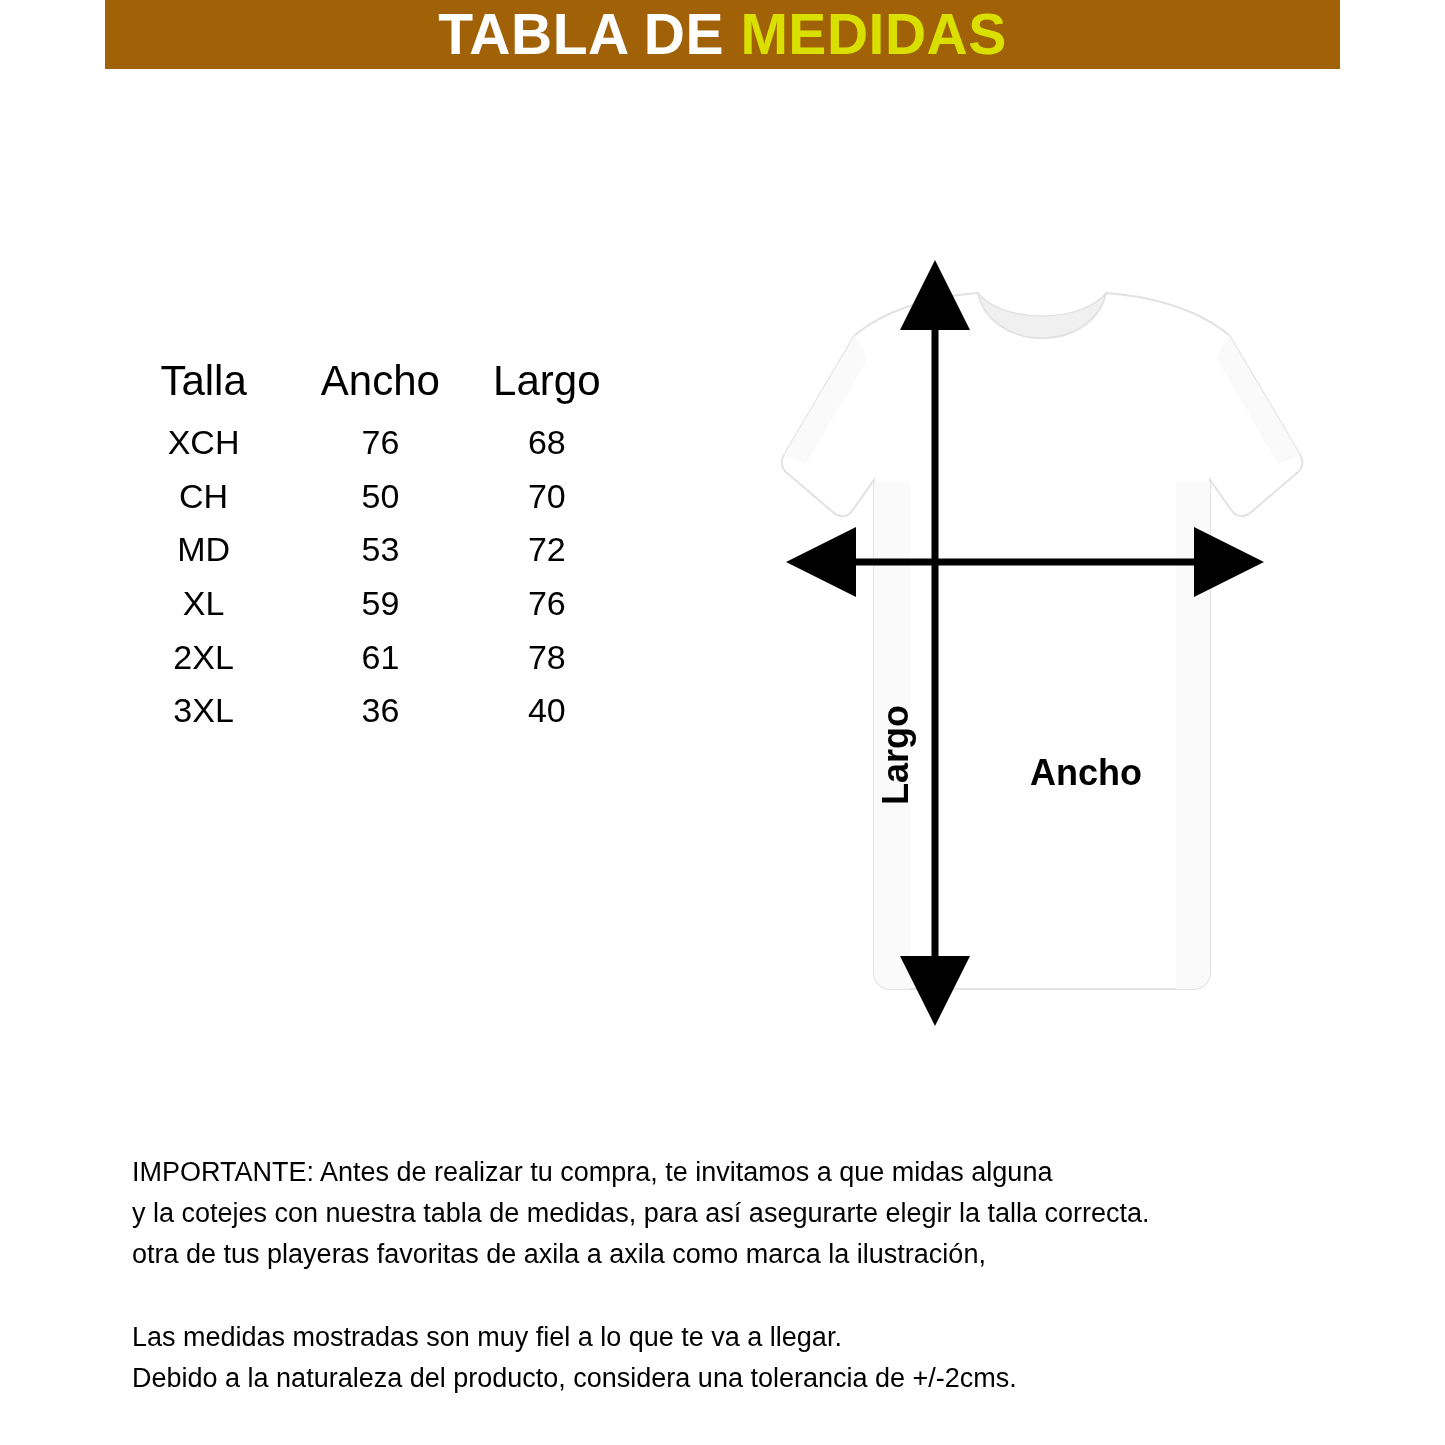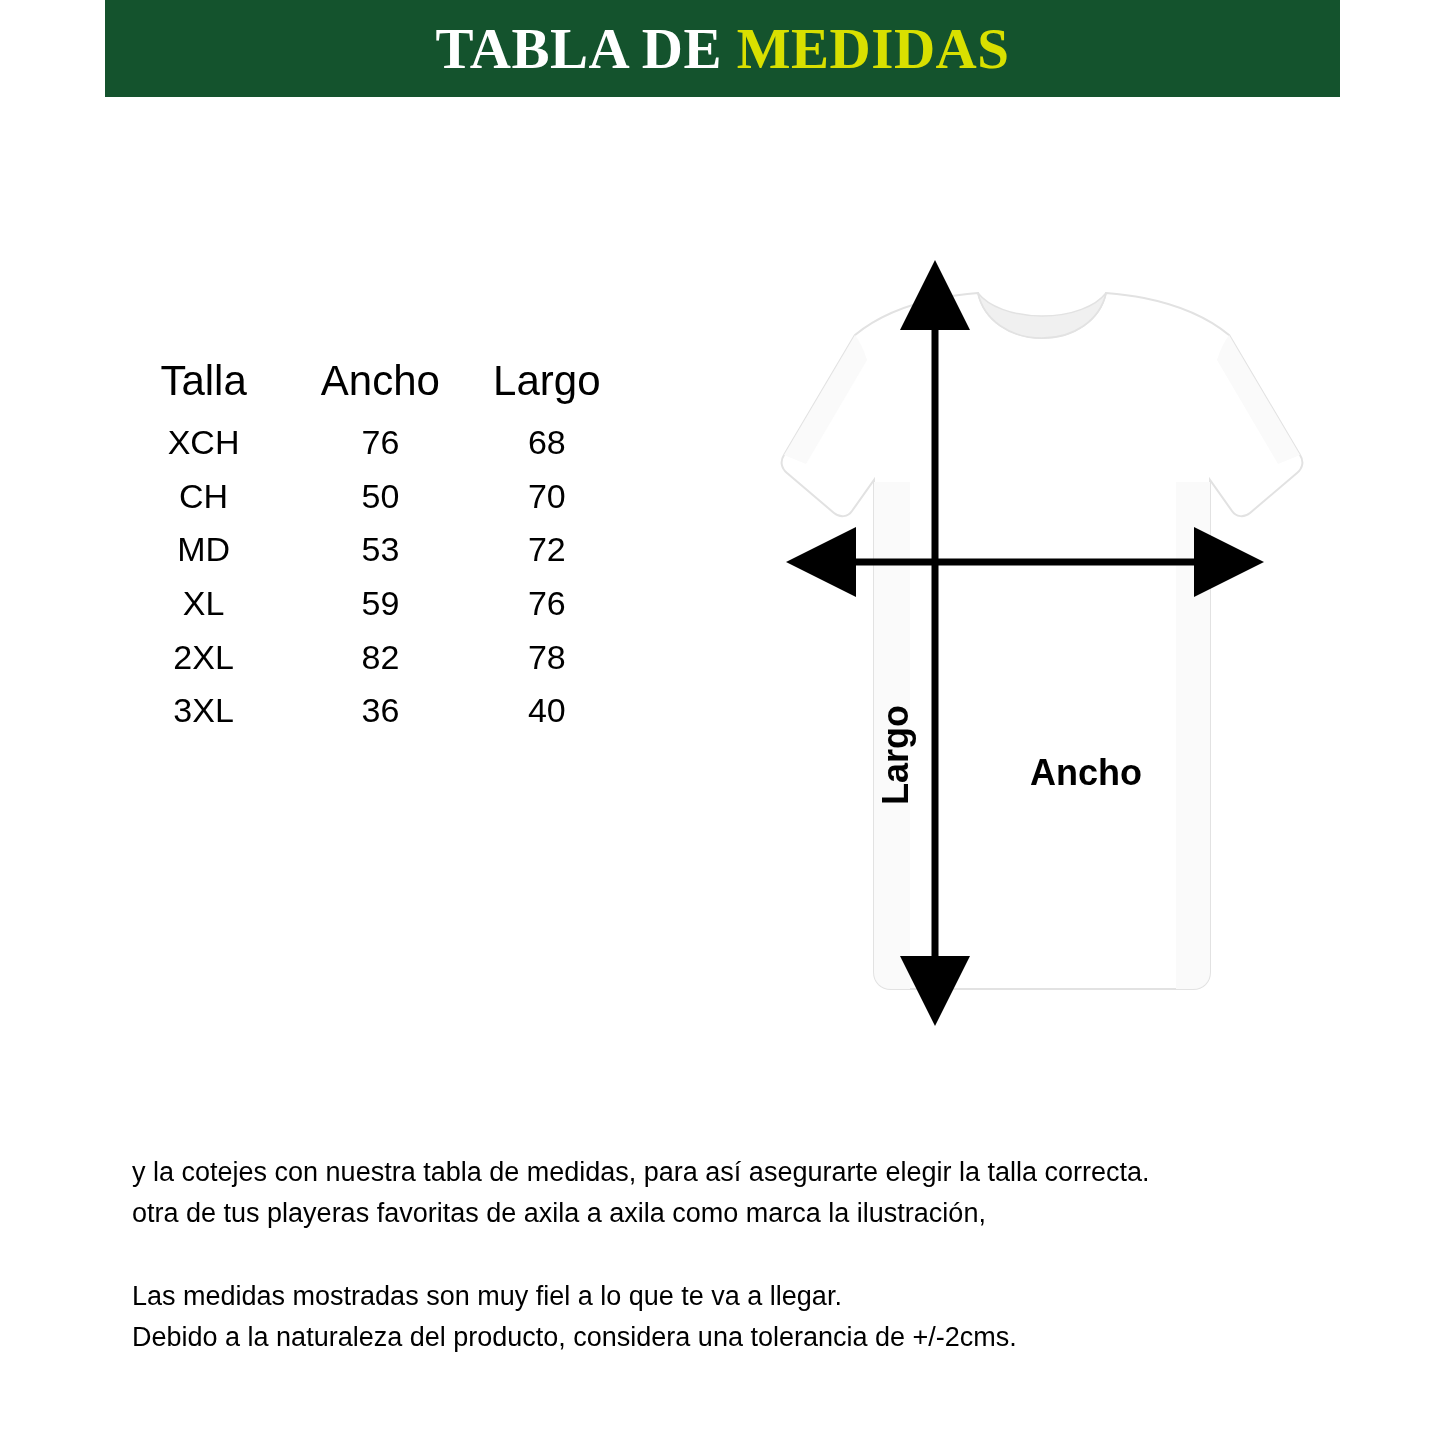--- a/index.html
+++ b/index.html
@@ -15,26 +15,25 @@
     position: relative;
     overflow: hidden;
   }
 
   
   .header-bar {
     position: absolute;
     left: 105px;
     top: 0;
     width: 1235px;
-    height: 97px;
-    background: #14532d;
+    height: 69px;
+    background: #a16207;
     display: flex;
     align-items: center;
     justify-content: center;
-    font-family: Liberation Serif, serif;
   }
   .header-title {
     font-size: 57px;
     font-weight: bold;
     letter-spacing: 0.5px;
     line-height: 1;
     white-space: nowrap;
   }
   .header-title .w {
     color: #ffffff;
@@ -155,21 +154,21 @@
       <td>53</td>
       <td>72</td>
     </tr>
     <tr>
       <td>XL</td>
       <td>59</td>
       <td>76</td>
     </tr>
     <tr>
       <td>2XL</td>
-      <td>82</td>
+      <td>61</td>
       <td>78</td>
     </tr>
     <tr>
       <td>3XL</td>
       <td>36</td>
       <td>40</td>
     </tr>
   </tbody>
 </table>
 
@@ -219,18 +218,19 @@
     <line x1="325" y1="24" x2="325" y2="762" stroke="#000" stroke-width="7" marker-start="url(#arrowStart)" marker-end="url(#arrowEnd)"></line>
 
     <line x1="190" y1="312" x2="640" y2="312" stroke="#000" stroke-width="7" marker-start="url(#arrowStart)" marker-end="url(#arrowEnd)"></line>
   </svg>
 
   <div class="label-ancho">Ancho</div>
   <div class="label-largo">Largo</div>
 </div>
 
 <div class="notes">
+  <p>IMPORTANTE: Antes de realizar tu compra, te invitamos a que midas alguna</p>
   <p>y la cotejes con nuestra tabla de medidas, para así asegurarte elegir la talla correcta.</p>
   <p>otra de tus playeras favoritas de axila a axila como marca la ilustración,</p>
   <div class="gap"></div>
   <p>Las medidas mostradas son muy fiel a lo que te va a llegar.</p>
   <p>Debido a la naturaleza del producto, considera una tolerancia de +/-2cms.</p>
 </div>
 
 </body></html>

